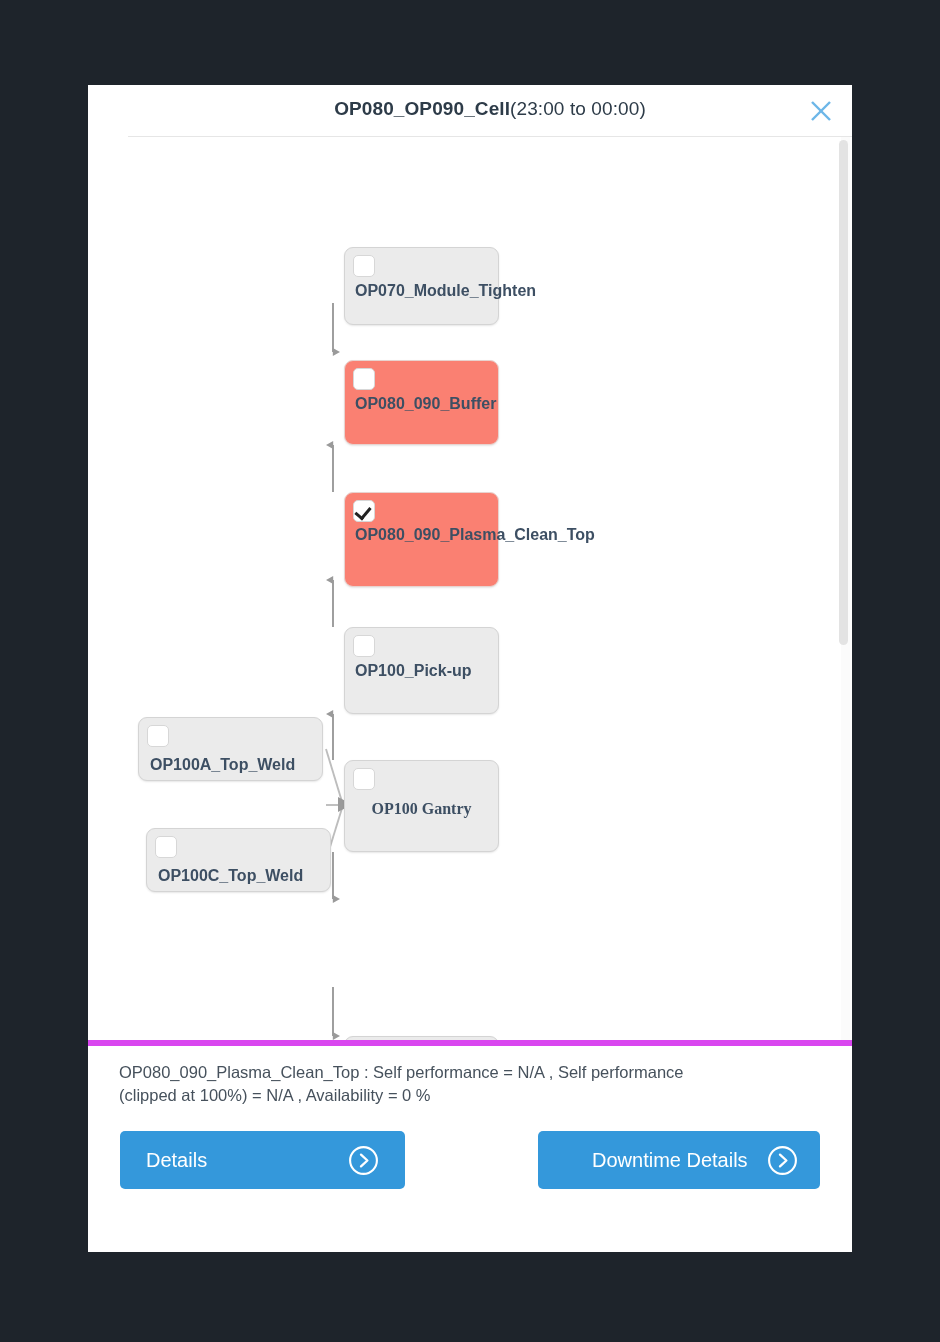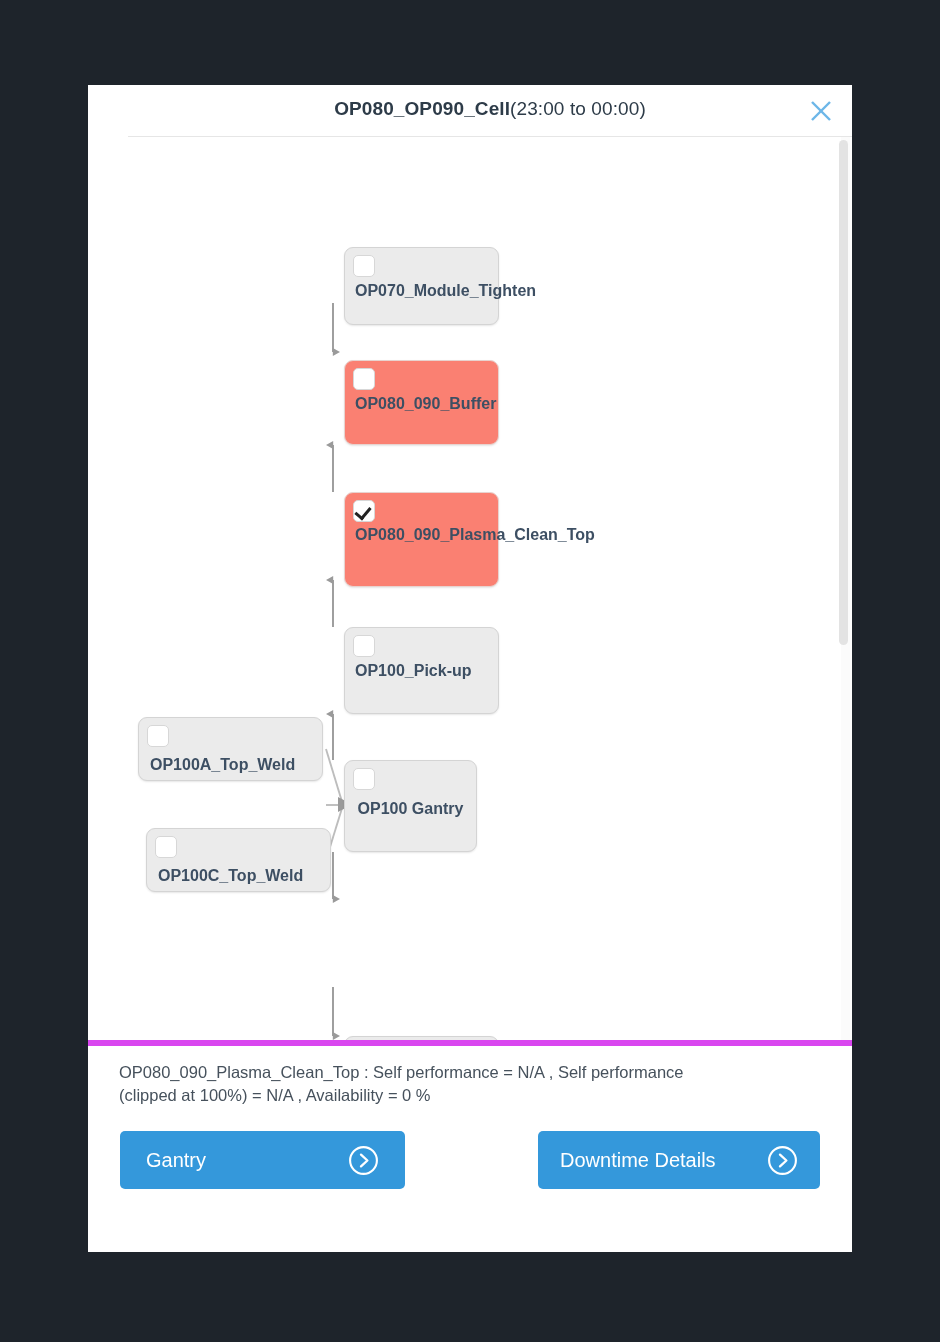--- a/index.html
+++ b/index.html
@@ -138,21 +138,21 @@
     font-family: "Liberation Sans", sans-serif;
     font-size: 20px;
     cursor: pointer;
     padding: 0;
     display: flex;
     align-items: center;
   }
   #btn-cycles { left: 32px; width: 285px; }
   #btn-downtime { left: 450px; width: 282px; }
   .action-btn .btn-label { flex: 1 1 auto; text-align: left; padding-left: 26px; }
-  #btn-downtime .btn-label { padding-left: 22px; }
+  #btn-downtime .btn-label { padding-left: 22px; margin-left: 32px; }
   .action-btn .btn-arrow { flex: 0 0 auto; padding-right: 26px; display: flex; align-items: center; }
   #btn-downtime .btn-arrow { padding-right: 22px; }
 
   
   #scroll-track {
     position: absolute;
     right: 2px; top: 0;
     width: 9px; height: 903px;
     background: #fbfbfb;
   }
@@ -240,21 +240,21 @@
         <div class="cbx"></div>
         <div class="node-label left" style="top:36px; padding-left:11px;">OP100A_Top_Weld</div>
       </div>
 
 
       <div class="node" style="left:50px; top:691px; width:185px; height:64px;margin-left:8px;">
         <div class="cbx"></div>
         <div class="node-label left" style="top:36px; padding-left:11px;">OP100C_Top_Weld</div>
       </div>
 
-      <div class="node" style="left:256px; top:623px; width:133px; height:92px;">
+      <div class="node" style="left:256px; top:623px; width:155px; height:92px;font-family:Liberation Serif, serif;">
         <div class="cbx"></div>
         <div class="node-label" style="top:37px;">OP100 Gantry</div>
       </div>
 
 
       <div class="node" style="left:256px; top:899px; width:155px; height:85px;">
         
         
       </div>
 
@@ -264,21 +264,21 @@
       <div id="scroll-thumb"></div>
     </div>
   </div>
 
   <div id="status-wrap">
     <div id="status-text">OP080_090_Plasma_Clean_Top : Self performance = N/A , Self performance (clipped at 100%) = N/A , Availability = 0 %</div>
   </div>
 
   <div id="footer">
     <button class="action-btn" id="btn-cycles">
-      <span class="btn-label">Gantry</span>
+      <span class="btn-label">Details</span>
       <span class="btn-arrow">
         <svg width="31" height="31" viewBox="0 0 31 31" aria-hidden="true">
           <circle cx="15.5" cy="15.5" r="13.4" fill="none" stroke="#ffffff" stroke-width="2.1"></circle>
           <path d="M13 9.6 L19.4 15.5 L13 21.4" fill="none" stroke="#ffffff" stroke-width="2.3" stroke-linecap="round" stroke-linejoin="round"></path>
         </svg>
       </span>
     </button>
 
     <button class="action-btn" id="btn-downtime">
       <span class="btn-label">Downtime Details</span>

